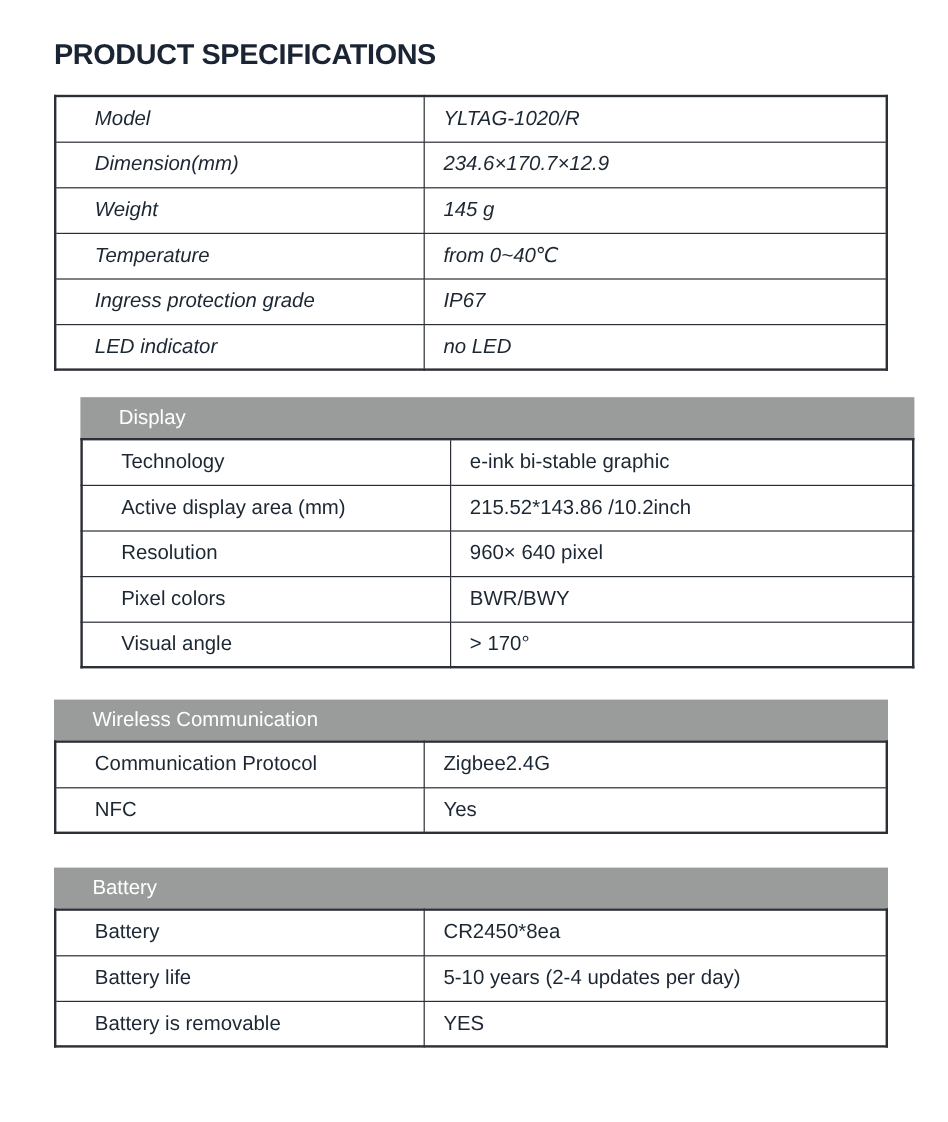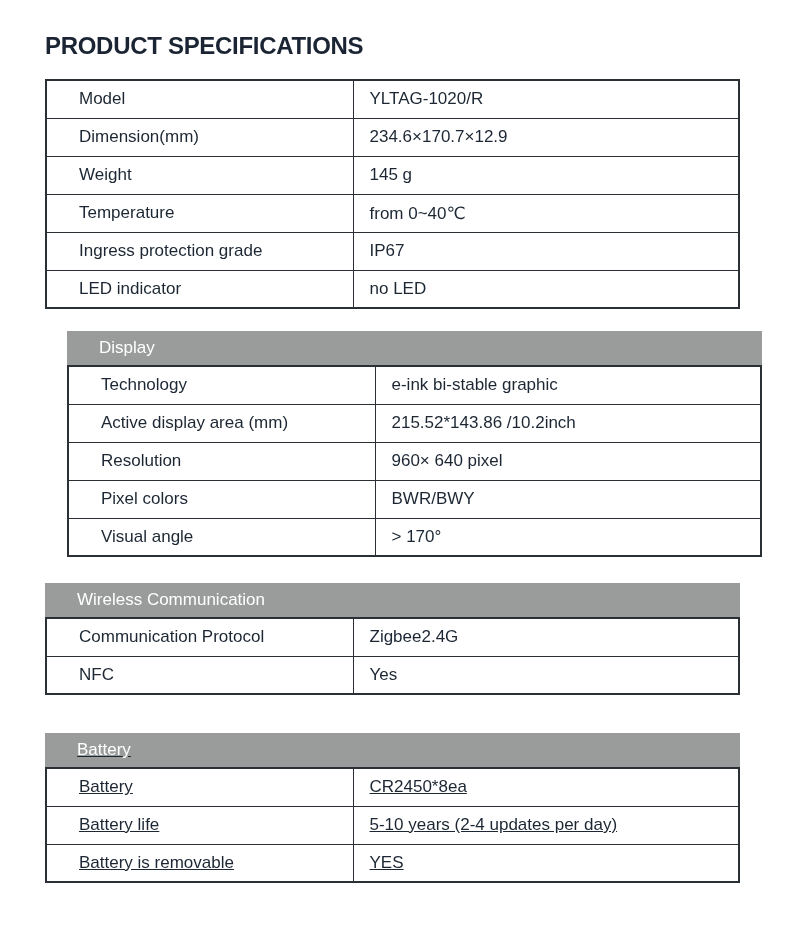--- a/index.html
+++ b/index.html
@@ -48,24 +48,24 @@
     height:38px;
     font-size:17px;
     color:var(--c-text);
     vertical-align:middle;
     white-space:nowrap;
     overflow:hidden;
   }
   td.cell-label{width:307px;padding-left:32px;}
   td.cell-value{padding-left:16px;}
   
-  .mt-first{margin-top:15px;}
+  .mt-first{margin-top:15px;font-style:italic;}
   .mt-s2{margin-top:22px;padding-left:22px;}
   .mt-s3{margin-top:26px;}
-  .mt-s4{margin-top:38px;text-decoration:underline;}
+  .mt-s4{margin-top:28px;}
 </style>
 </head>
 <body>
 
 <div class="content">
   <h1 class="page-title">PRODUCT SPECIFICATIONS</h1>
   <div id="sections">
       <div class="section mt-first">
         <table class="spec-table">
           <tbody>

